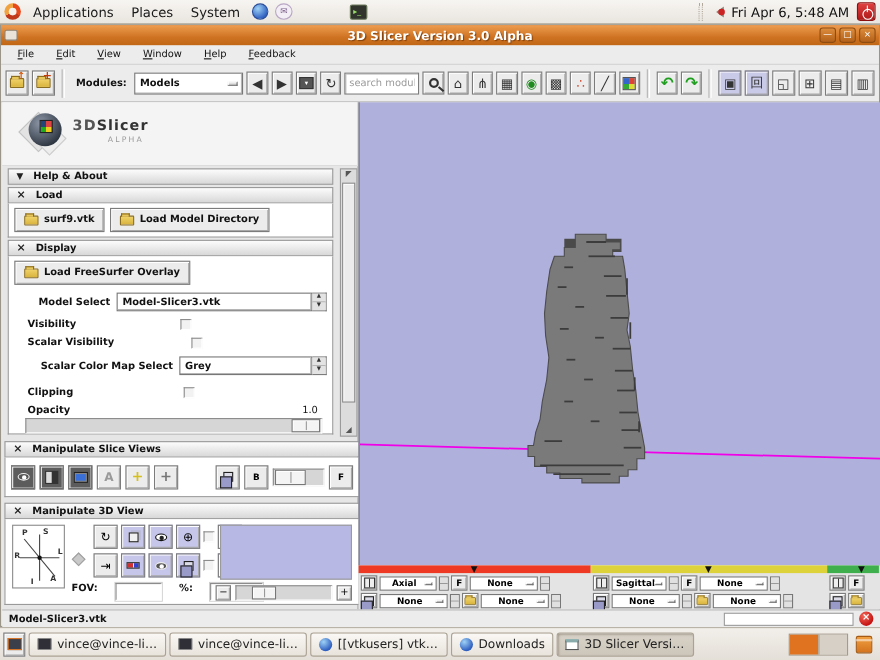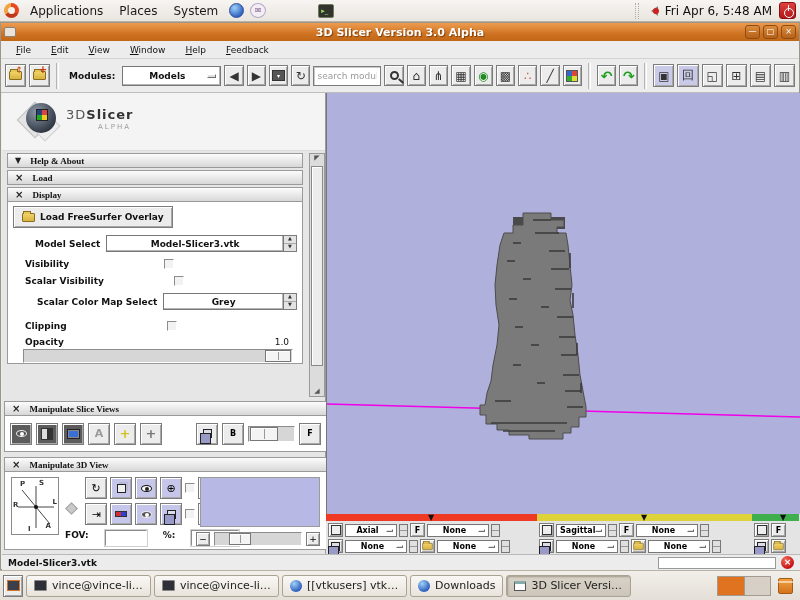--- a/index.html
+++ b/index.html
@@ -45,50 +45,50 @@
   .btn3d{ background:#ececec; border:1px solid #7c7c7c; box-shadow: inset 1px 1px 0 #fff, inset -1px -1px 0 #a8a8a8; display:flex; align-items:center; justify-content:center; }
   .tb{ width:23px; height:23px; font-size:12px; color:#333; }
   .tb.sm{ width:21px;height:21px; }
   .lay{ background:#c9c9e8; }
   .folder{ width:13px;height:9px;background:linear-gradient(#f0d268,#d9b43e);border:1px solid #8a6d1f;position:relative;border-radius:1px;}
   .folder::before{content:"";position:absolute;top:-3px;left:0;width:6px;height:2px;background:#e8c75a;border:1px solid #8a6d1f;border-bottom:none;}
   .folder.up::after{content:"↑";position:absolute;right:-2px;top:-7px;color:#d4590f;font-weight:bold;font-size:9px;}
   .folder.plus::after{content:"+";position:absolute;right:-2px;top:-8px;color:#c43a0a;font-weight:bold;font-size:10px;}
   .lbl{ font-size:9px; font-weight:bold; color:#111; margin:0 4px; }
   .ddown{ background:#fff; border:1px solid #777; box-shadow: inset -1px -1px 0 #b5b5b5, inset 1px 1px 0 #fff; display:flex; align-items:center; padding:0 4px; height:20px;}
-  .ddown .dtxt{ flex:1; text-align:center; font-size:9px; font-weight:bold; color:#111;}
+  .ddown .dtxt{ flex:1; font-size:9px; font-weight:bold; color:#111;}
   .ind{ width:9px;height:4px;background:#e0e0e0;border:1px solid; border-color:#fff #6e6e6e #6e6e6e #fff; }
   .sinput{ width:68px; height:20px; border:1px solid #7c7c7c; box-shadow: inset 1px 1px 0 #c9c9c9; background:#fff; font-size:9px; padding:0 3px; font-family:"DejaVu Sans",sans-serif;}
   .sinput::placeholder{ color:#9a9a9a; }
   .i-mag{ width:9px;height:9px;border:2px solid #333;border-radius:50%;position:relative;}
   .i-mag::after{content:"";position:absolute;left:6px;top:7px;width:6px;height:2px;background:#333;transform:rotate(40deg);}
   .green{ color:#1f9e1f; font-weight:bold; font-size:14px; }
   .cgrid{ width:12px;height:12px;background:conic-gradient(#d43 0 25%, #dd3 0 50%, #3a3 0 75%, #36c 0); border:1px solid #555;}
   .histbox{ width:13px;height:11px;background:#555;border:1px solid #333; color:#fff; font-size:6px; text-align:center; line-height:10px;}
 
   
   .main{ position:absolute; top:70px; left:1px; width:798px; height:461px; display:flex; }
   .lpanel{ width:327px; background:#e6e6e6; border-right:1px solid #9a9a9a; position:relative; }
 
   .logo{ height:58px; background:#f4f4f4; position:relative; border-bottom:1px solid #dcdcdc;}
   .logo-orb{ position:absolute; left:18px; top:6px; width:40px; height:44px;}
   .lg-d1{position:absolute;left:2px;top:8px;width:26px;height:26px;background:#e3e3e3;border:1px solid #c2c2c2;transform:rotate(45deg);}
   .lg-d2{position:absolute;left:14px;top:16px;width:22px;height:22px;background:#ededed;border:1px solid #cccccc;transform:rotate(45deg);}
   .lg-sph{position:absolute;left:6px;top:4px;width:30px;height:30px;border-radius:50%;background:radial-gradient(circle at 35% 30%,#8d97a6,#2e3642 75%);}
   .lg-chip{position:absolute;left:16px;top:10px;width:12px;height:12px;background:conic-gradient(#d44 0 25%,#ec2 0 50%,#2a2 0 75%,#247 0);border:1px solid #222;}
-  .logo-text{ position:absolute; left:64px; top:14px; font-size:13px; letter-spacing:1px; color:#555; font-weight:normal;}
+  .logo-text{ position:absolute; left:64px; top:14px; font-size:13px; letter-spacing:1px; color:#555; font-weight:bold;}
   .logo-text b{ color:#333; }
   .logo-alpha{ position:absolute; left:96px; top:30px; font-size:7px; letter-spacing:2px; color:#9a9a9a;}
 
   .modregion{ position:absolute; top:58px; left:0; width:327px; height:248px; }
   .modcol{ position:absolute; left:5px; top:0; width:296px; }
   .sechdr{ height:15px; background:linear-gradient(#fcfcfc,#d8d8d8); border:1px solid #9a9a9a; display:flex; align-items:center; gap:9px; padding:0 7px; margin-top:2px;}
   .sechdr .xi{ font-size:10px; font-weight:bold; color:#222; line-height:10px;}
   .sechdr .tri{ font-size:8px; color:#222;}
-  .sechdr .st{ font-size:9px; font-weight:bold; color:#111;font-family:Liberation Serif, serif;}
+  .sechdr .st{ font-size:9px; font-weight:bold; color:#111;}
   .secbody{ background:#fff; border:1px solid #9a9a9a; border-top:none; padding:4px 5px;}
 
   .ldbtns{ display:flex; gap:5px; }
   .lbtn{ height:22px; padding:0 8px; gap:5px; font-size:9px; font-weight:bold; color:#111;}
 
   .frow{ display:flex; align-items:center; margin-top:7px;}
   .flabel{ font-size:9px; font-weight:bold; color:#111;}
   .dd-spin{ display:flex; align-items:stretch; flex:1; margin-left:6px;}
   .spinner{ width:13px; display:flex; flex-direction:column; border:1px solid #7c7c7c; border-left:none;}
   .spc{ flex:1; background:#e3e3e3; font-size:5px; line-height:5px; text-align:center; color:#333; border-bottom:1px solid #aaa;}
@@ -270,20 +270,32 @@
         <div class="modcol">
           <div class="sechdr">
             <span class="tri">▼</span>
             <span class="st">Help &amp; About</span>
           </div>
 
           <div class="sechdr">
             <span class="xi">×</span>
             <span class="st">Load</span>
           </div>
+          <div class="secbody">
+            <div class="ldbtns">
+              <span class="btn3d lbtn">
+                <span class="folder"></span>
+                <span>surf9.vtk</span>
+              </span>
+              <span class="btn3d lbtn">
+                <span class="folder"></span>
+                <span>Load Model Directory</span>
+              </span>
+            </div>
+          </div>
 
           <div class="sechdr">
             <span class="xi">×</span>
             <span class="st">Display</span>
           </div>
           <div class="secbody" style="padding-bottom:0;">
             <span class="btn3d lbtn" style="display:inline-flex">
               <span class="folder"></span>
               <span>Load FreeSurfer Overlay</span>
             </span>

